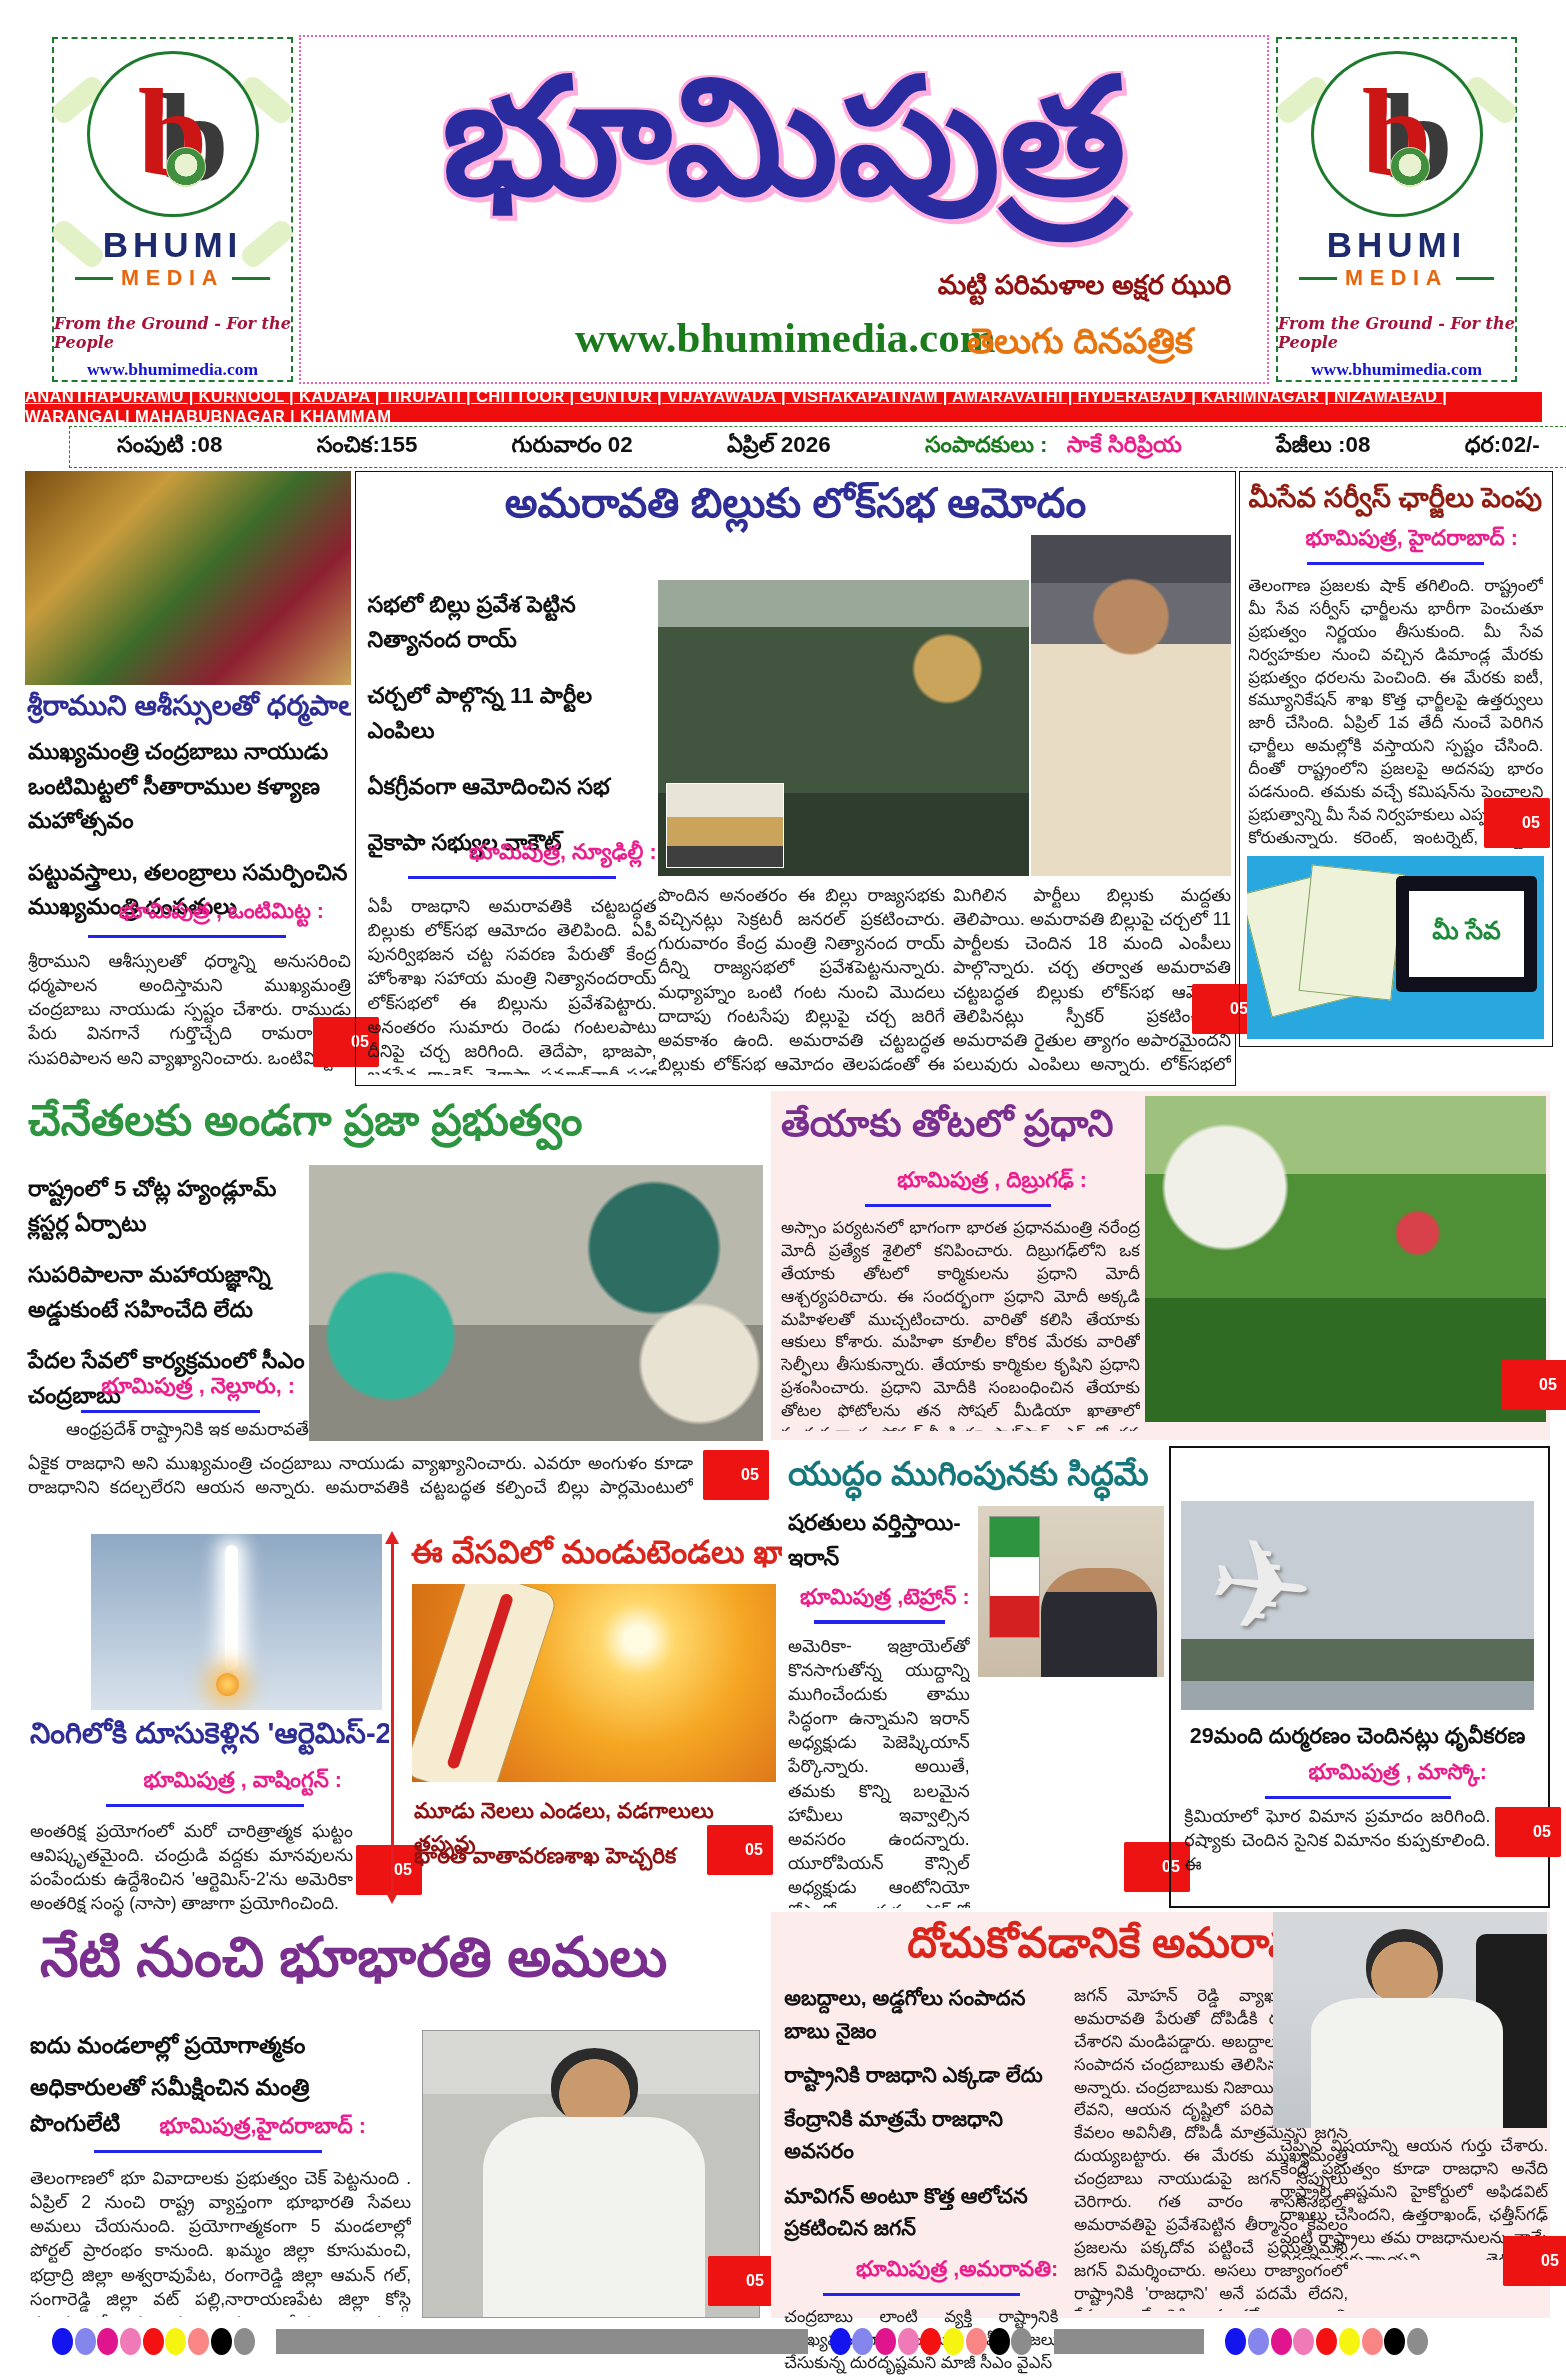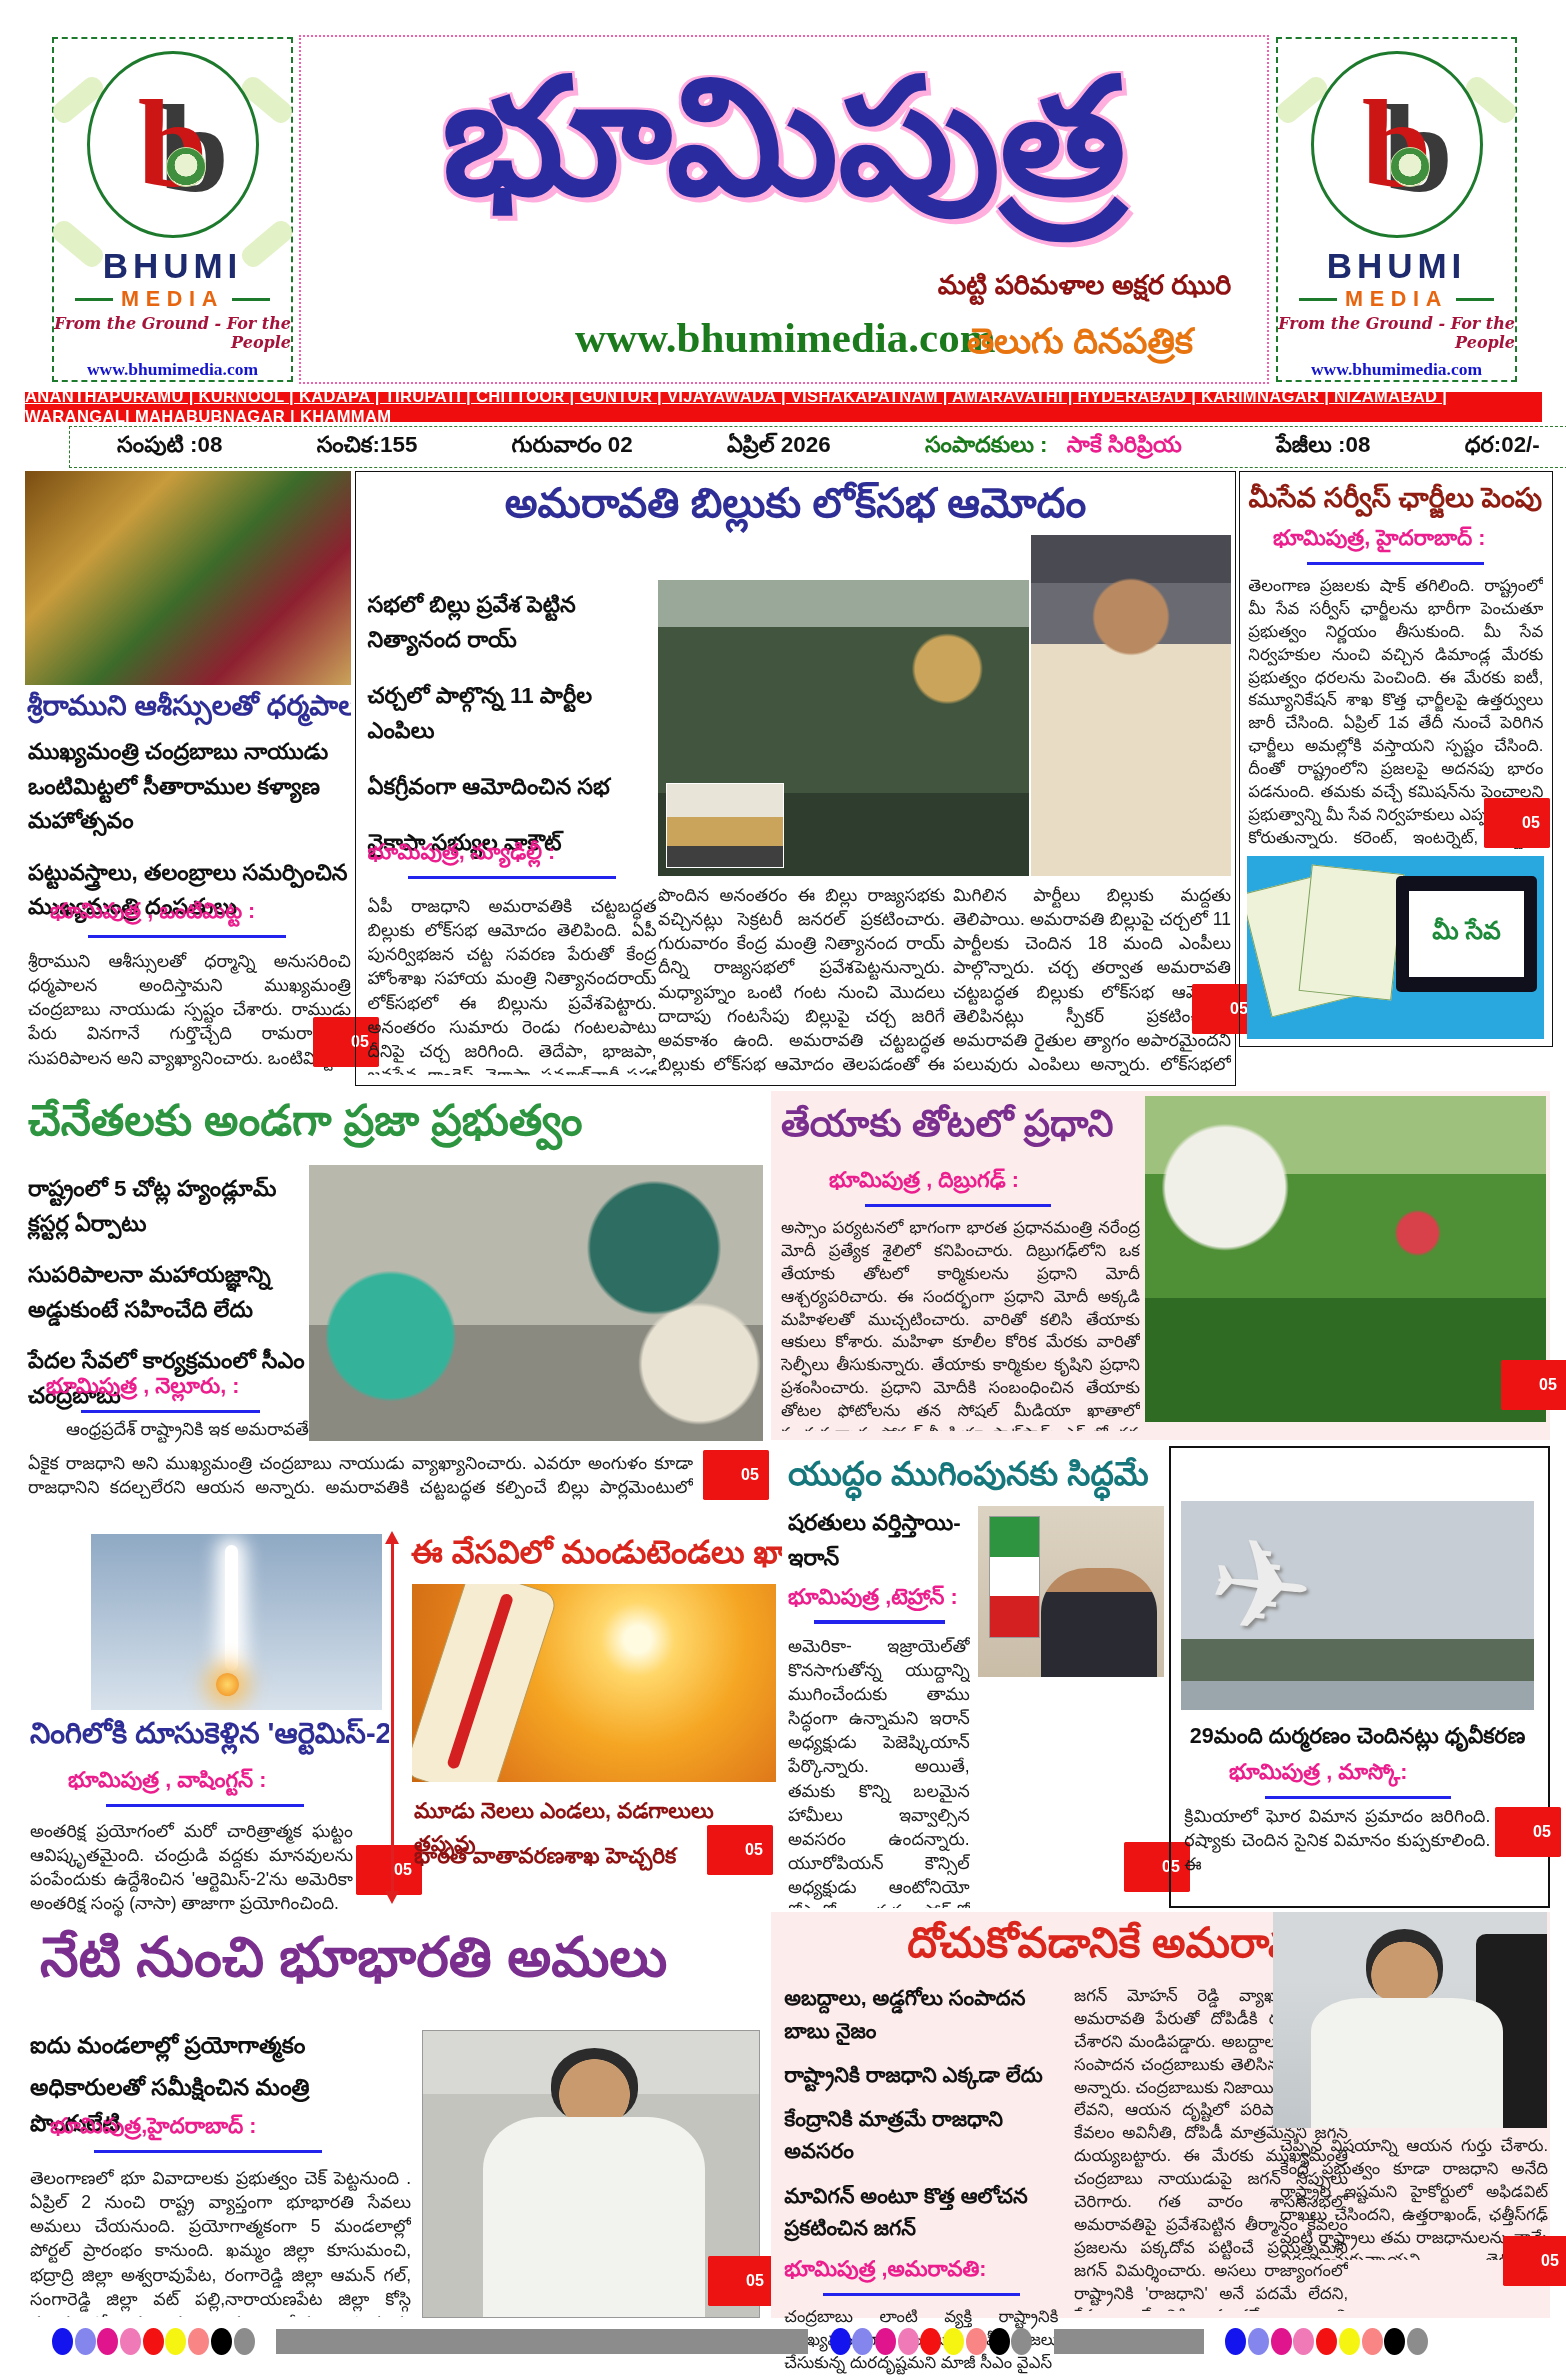--- a/index.html
+++ b/index.html
@@ -2,21 +2,21 @@
 <html style="font-size:13.3px"><head>
 <meta charset="utf-8">
 <style>
   html,body{margin:0;padding:0;background:#e8e8e8;}
   #page{position:relative;width:1567px;height:2377px;background:#fff;margin:0 auto;
         font-family:"Liberation Sans","DejaVu Sans",sans-serif;overflow:hidden;}
   .abs{position:absolute;}
   .ph{position:absolute;overflow:hidden;}
   .pg{position:absolute;width:38px;height:50px;background:#ee1313;color:#fff;font-weight:bold;
       font-size:16px;display:flex;align-items:center;justify-content:center;border-radius:1.7px;padding-left:28px;}
-  .byline{color:#ec1e8e;font-weight:bold;text-align:left;font-size:21.6px;}
+  .byline{color:#ec1e8e;font-weight:bold;text-align:right;font-size:21.6px;}
   .byline::after{content:"";display:block;width:72%;height:3.3px;background:#2323ee;margin:6.7px auto 0;}
   .body{font-size:17.5px;line-height:1.38;text-align:justify;color:#1c1c1c;overflow:hidden;}
   .sub{font-weight:bold;color:#111;font-size:22.4px;line-height:1.55;}
   .subs{display:flex;flex-direction:column;gap:16.6px;}
   .hl{font-weight:bold;overflow:hidden;}
   .navy{color:#2e2e96;} .green-h{color:#2d9440;} .purple-h{color:#7a2e8e;}
   .dred-h{color:#8f1d12;} .red-h{color:#da251c;}
   .maroon{color:#8e1212;}
   
   .logobox{border:2.5px dashed #1d7a2d;background:#fff;display:flex;flex-direction:column;align-items:center;}
@@ -24,21 +24,21 @@
       position:relative;display:flex;align-items:center;justify-content:center;background:#fff;}
   .logob{font-family:"Liberation Serif","DejaVu Serif",serif;font-size:125px;font-weight:bold;
       color:#cc1616;text-shadow:21.6px 5px 0 #3a3a3a;line-height:1;}
   .emblem{position:absolute;left:76px;top:93px;width:38px;height:38px;border-radius:50%;
       background:radial-gradient(circle at 50% 45%,#e8f2d0 0 40%,#3f8f3f 41% 70%,#f5edd0 71%);
       border:1.7px solid #cfe0a8;}
   .logoname{font-size:35px;font-weight:bold;color:#1d2b6e;letter-spacing:5px;margin-top:8.3px;}
   .logomedia{display:flex;align-items:center;gap:8.3px;color:#e8650f;font-weight:bold;font-size:21.6px;letter-spacing:6.7px;}
   .logomedia::before,.logomedia::after{content:"";width:38px;height:2.5px;background:#1d7a2d;}
   .tagline{font-family:"DejaVu Serif","Liberation Serif",serif;font-style:italic;font-weight:bold;
-      color:#a5123a;font-size:16px;margin-top:2px;text-align:right;}
+      color:#a5123a;font-size:16px;margin-top:23px;}
   .logourl{color:#1414cc;font-weight:bold;font-size:17.5px;font-family:"Liberation Serif",serif;margin-top:6.7px;}
   .brush{position:absolute;width:58px;height:21.6px;background:#dcedb8;border-radius:10px;opacity:.8;}
   .masttitle{font-size:162px;font-weight:bold;color:#2b2ba0;text-align:center;line-height:1.05;
       text-shadow:5px 5px 0 #ffaede,-2.5px -2.5px 0 #ffaede,2.5px -2.5px 0 #ffaede,-2.5px 2.5px 0 #ffaede;}
   
   #cities{background:#f00d0d;color:#fff;font-weight:bold;font-size:16.6px;display:flex;
       align-items:center;justify-content:center;letter-spacing:0.3px;text-decoration:underline;}
   #issueline{border:1.7px dashed #2d7d2d;display:flex;align-items:center;justify-content:space-around;
       font-size:22.4px;font-weight:bold;color:#111;}
   .vdiv{background:#e02020;}

